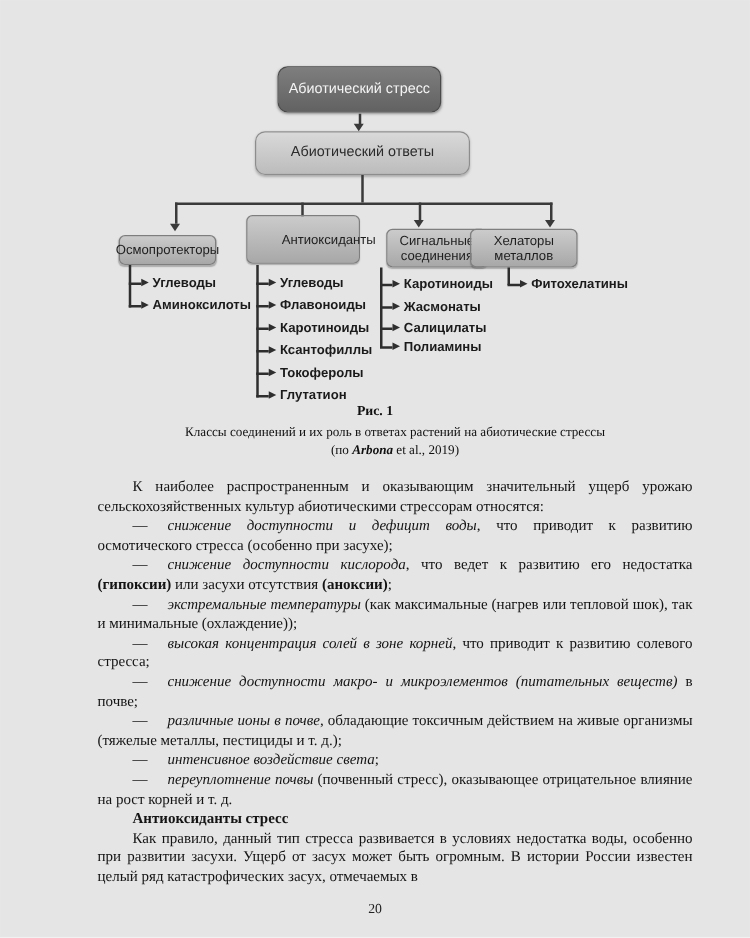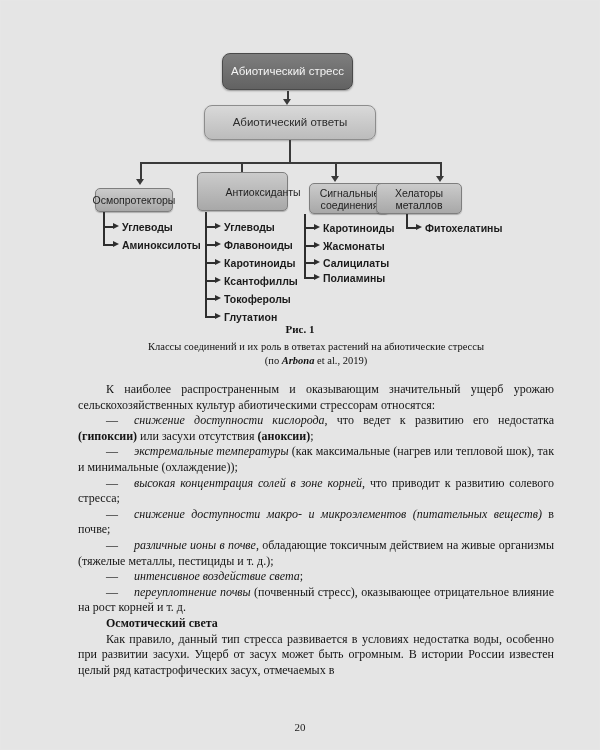--- a/index.html
+++ b/index.html
@@ -174,34 +174,35 @@
 
   <div class="fig-label">Рис. 1</div>
   <div class="fig-caption">
     <div>Классы соединений и их роль в ответах растений на абиотические стрессы</div>
     <div><span>(по </span><span class="au">Arbona</span><span> et al., 2019)</span></div>
   </div>
 
   <div class="text-block">
     <p>К наиболее распространенным и оказывающим значительный ущерб урожаю сельскохозяйственных культур абиотическими стрессорам относятся:</p>
 
+    <p><span class="dash">—</span><span class="i">снижение доступности и дефицит воды</span><span>, что приводит к развитию осмотического стресса (особенно при засухе);</span></p>
 
     <p><span class="dash">—</span><span class="i">снижение доступности кислорода</span><span>, что ведет к развитию его недостатка </span><span class="b">(гипоксии)</span><span> или засухи отсутствия </span><span class="b">(аноксии)</span><span>;</span></p>
 
     <p><span class="dash">—</span><span class="i">экстремальные температуры</span><span> (как максимальные (нагрев или тепловой шок), так и минимальные (охлаждение));</span></p>
 
     <p><span class="dash">—</span><span class="i">высокая концентрация солей в зоне корней</span><span>, что приводит к развитию солевого стресса;</span></p>
 
     <p><span class="dash">—</span><span class="i">снижение доступности макро- и микроэлементов (питательных веществ)</span><span> в почве;</span></p>
 
     <p><span class="dash">—</span><span class="i">различные ионы в почве</span><span>, обладающие токсичным действием на живые организмы (тяжелые металлы, пестициды и т. д.);</span></p>
 
     <p><span class="dash">—</span><span class="i">интенсивное воздействие света</span><span>;</span></p>
 
     <p><span class="dash">—</span><span class="i">переуплотнение почвы</span><span> (почвенный стресс), оказывающее отрицательное влияние на рост корней и т. д.</span></p>
 
-    <p class="section-heading">Осмотический света</p>
+    <p class="section-heading">Антиоксиданты стресс</p>
 
     <p>Как правило, данный тип стресса развивается в условиях недостатка воды, особенно при развитии засухи. Ущерб от засух может быть огромным. В истории России известен целый ряд катастрофических засух, отмечаемых в</p>
   </div>
 
   <div class="page-number">20</div>
 </div>
 
 </body></html>

